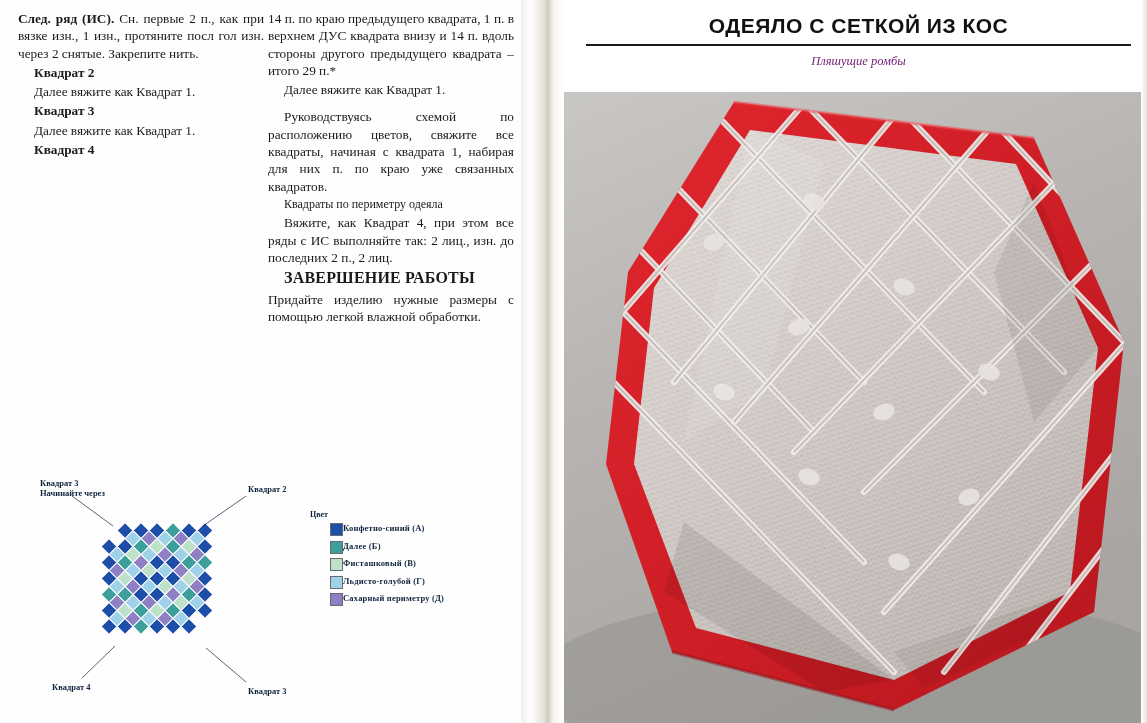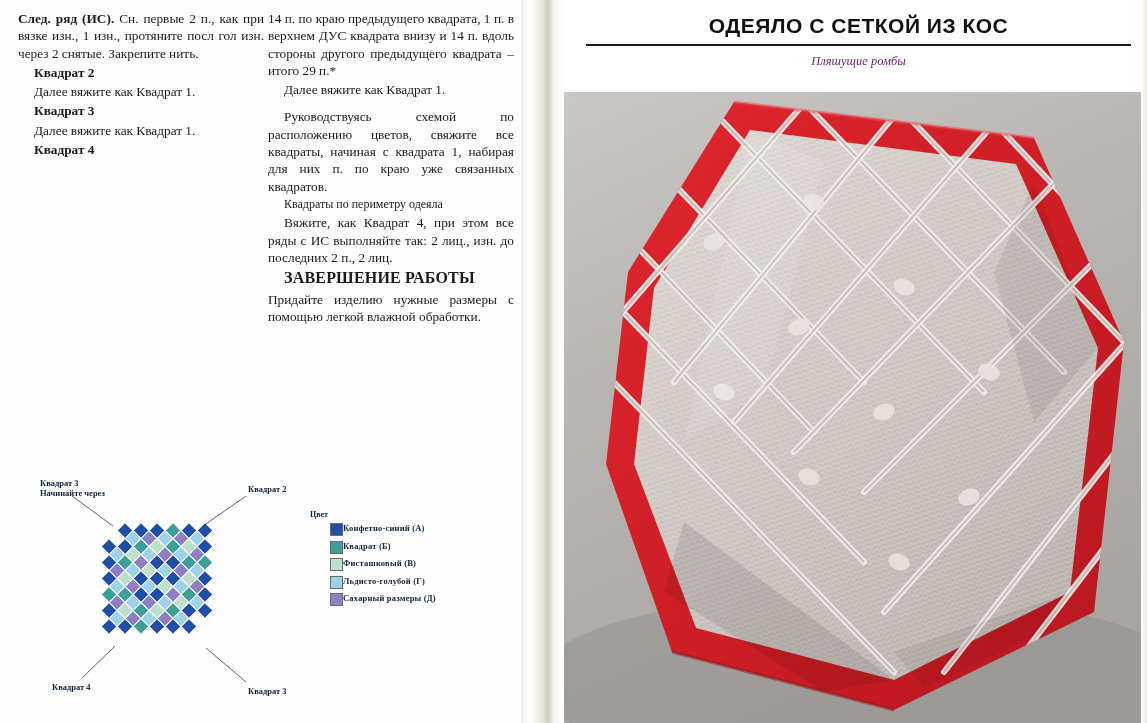--- a/index.html
+++ b/index.html
@@ -325,33 +325,33 @@
 
       <div class="legend">
         <div class="legend-title">Цвет</div>
         <div id="legend-rows">
             <div class="legend-row">
               <span class="swatch" style="background: rgb(30, 79, 168);"></span>
               <span class="legend-label">Конфетно-синий (А)</span>
             </div>
             <div class="legend-row">
               <span class="swatch" style="background: rgb(61, 159, 154);"></span>
-              <span class="legend-label">Квадрат (Б)</span>
+              <span class="legend-label">Далее (Б)</span>
             </div>
             <div class="legend-row">
               <span class="swatch" style="background: rgb(191, 224, 201);"></span>
               <span class="legend-label">Фисташковый (В)</span>
             </div>
             <div class="legend-row">
               <span class="swatch" style="background: rgb(159, 210, 232);"></span>
               <span class="legend-label">Льдисто-голубой (Г)</span>
             </div>
             <div class="legend-row">
               <span class="swatch" style="background: rgb(143, 127, 196);"></span>
-              <span class="legend-label">Сахарный размеры (Д)</span>
+              <span class="legend-label">Сахарный периметру (Д)</span>
             </div>
           </div>
       </div>
     </div>
   </div>
 
   <div class="gutter"></div>
 
   <div class="right-page">
     <div class="title-block">

